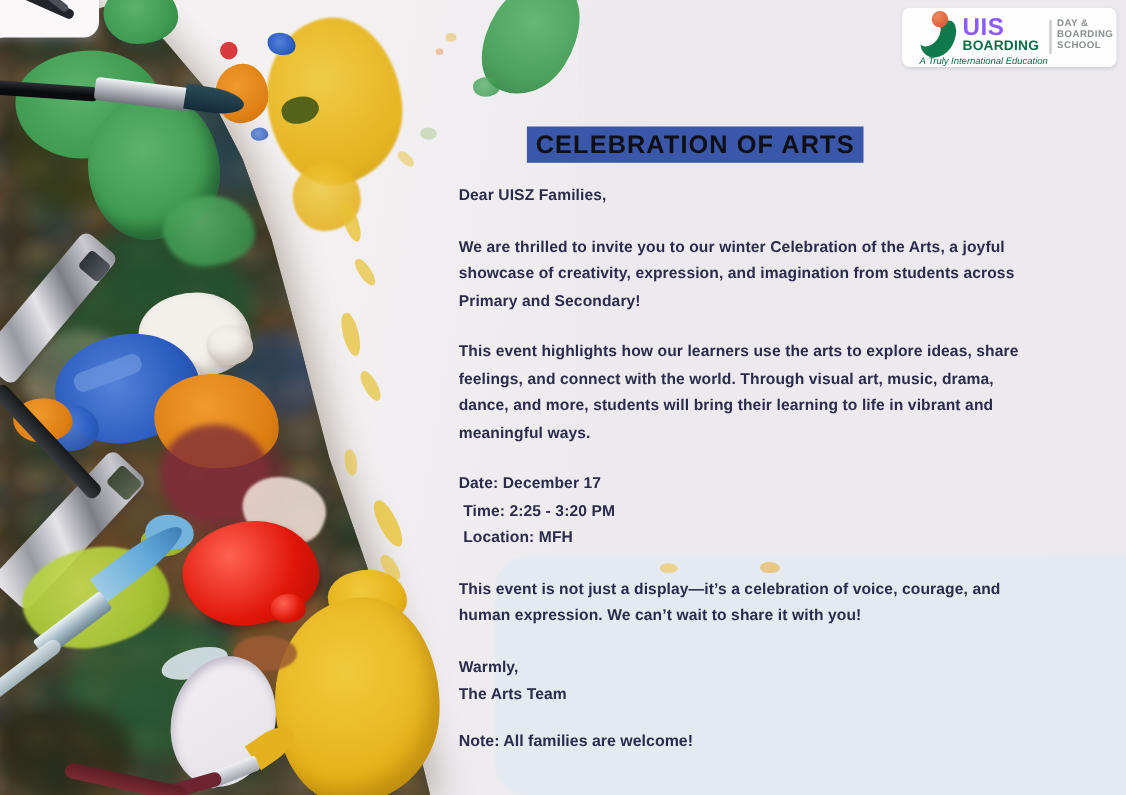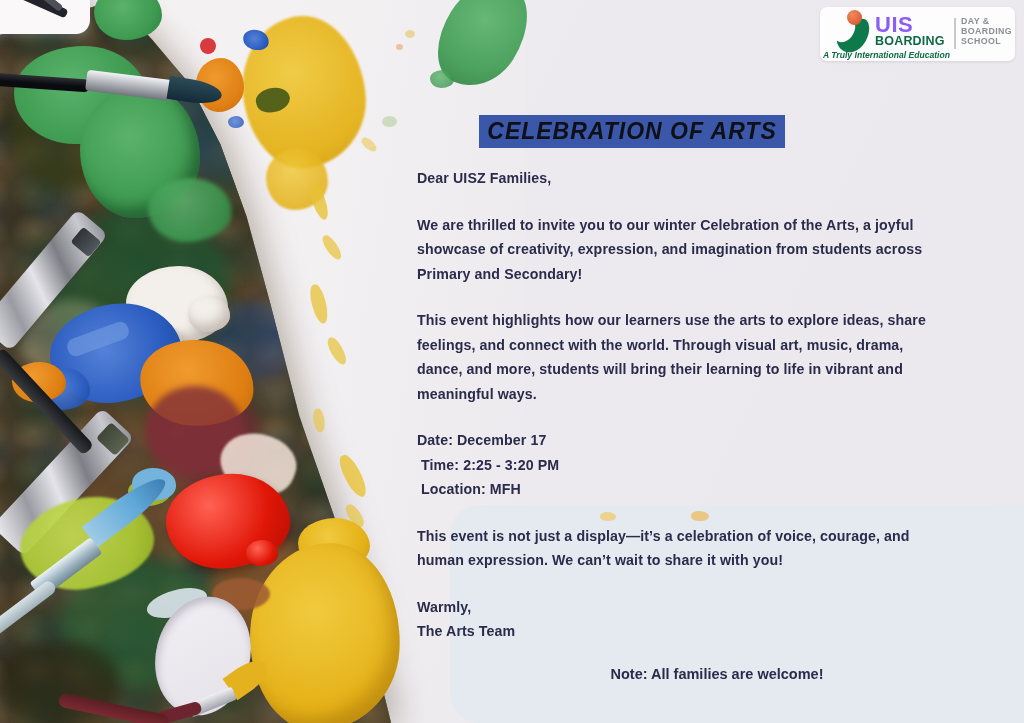--- a/index.html
+++ b/index.html
@@ -47,34 +47,34 @@
   .lg-leaf{left:18px;top:10px;width:30px;height:36px;background:#0E7A4C;
            border-radius:75% 25% 60% 40% / 65% 35% 65% 35%;transform:rotate(12deg);}
   .lg-cut{left:15px;top:11px;width:19px;height:25px;background:#FDFDFD;
           border-radius:70% 30% 60% 40% / 60% 40% 60% 40%;transform:rotate(20deg);}
   .lg-ball{left:27px;top:3px;width:15px;height:15px;border-radius:50%;
            background:radial-gradient(circle at 35% 30%,#F08A60,#DD5F35 70%);}
   .lg-uis{left:55px;top:8px;font-size:22px;font-weight:bold;color:#8b5cf6;letter-spacing:.5px;line-height:20px;}
   .lg-zc{left:55px;top:28px;font-size:12.5px;font-weight:bold;color:#0D6B44;letter-spacing:.2px;line-height:13px;}
   .lg-div{left:134px;top:11px;width:2px;height:31px;background:#C6C9CC;}
   .lg-school{left:141px;top:10px;font-size:8.8px;font-weight:bold;color:#8A8E92;line-height:9.8px;letter-spacing:.4px;white-space:pre-line;}
-  .lg-tag{left:3px;top:43px;font-size:8.6px;font-weight:bold;font-style:italic;color:#0B6B43;}
+  .lg-tag{left:16px;top:43px;font-size:8.6px;font-weight:normal;font-style:italic;color:#0B6B43;}
 
   
   .uisz{position:absolute;left:393px;top:29px;font-size:96px;line-height:1;font-weight:bold;
         color:#3A57A9;letter-spacing:-4px;}
   .subtitle-bar{position:absolute;left:479px;top:115px;width:306px;height:33px;background:#3A57A9;
-        display:flex;align-items:center;justify-content:center;font-style:italic;}
+        display:flex;align-items:center;justify-content:center;}
   .subtitle-bar span{font-size:23px;font-weight:bold;color:#0F0F16;letter-spacing:1px;white-space:nowrap;}
 
   
   .letter{position:absolute;left:417px;top:166px;width:640px;}
   .letter p{margin:0 0 22px;font-size:14.2px;line-height:24.5px;font-weight:bold;
             color:#2B2B4B;white-space:pre-line;letter-spacing:.1px;}
-  .note{position:absolute;left:417px;top:662px;width:600px;text-align:center;font-size:14.5px;
+  .note{position:absolute;left:417px;top:662px;width:600px;text-align:left;font-size:14.5px;
         line-height:24px;font-weight:bold;color:#2B2B4B;}
 </style>
 </head>
 <body>
 
 <div class="page">
 
   <div class="photo">
     <div class="shadow-wrap">
       <div class="board">

